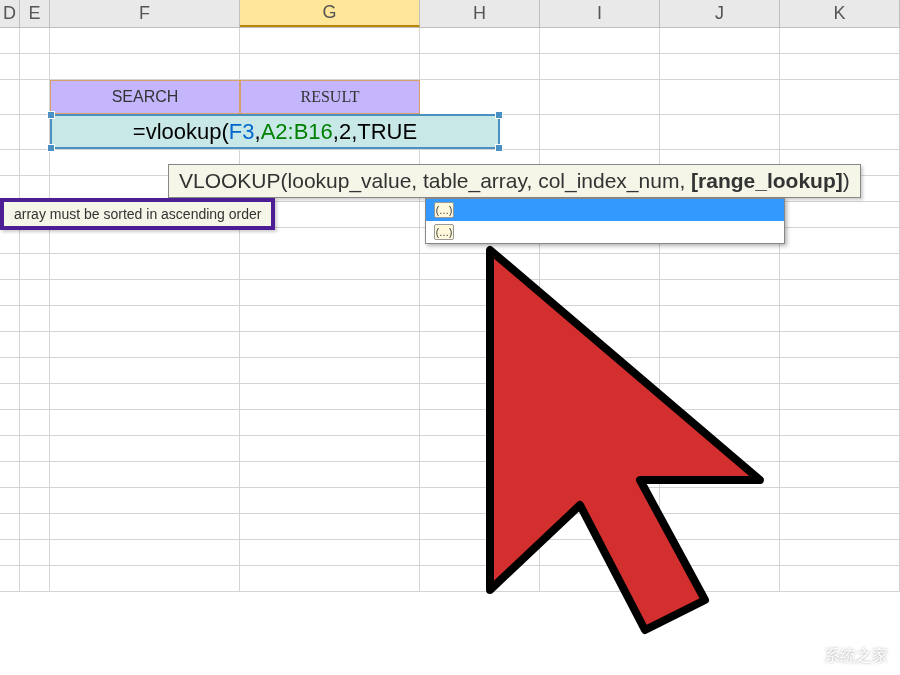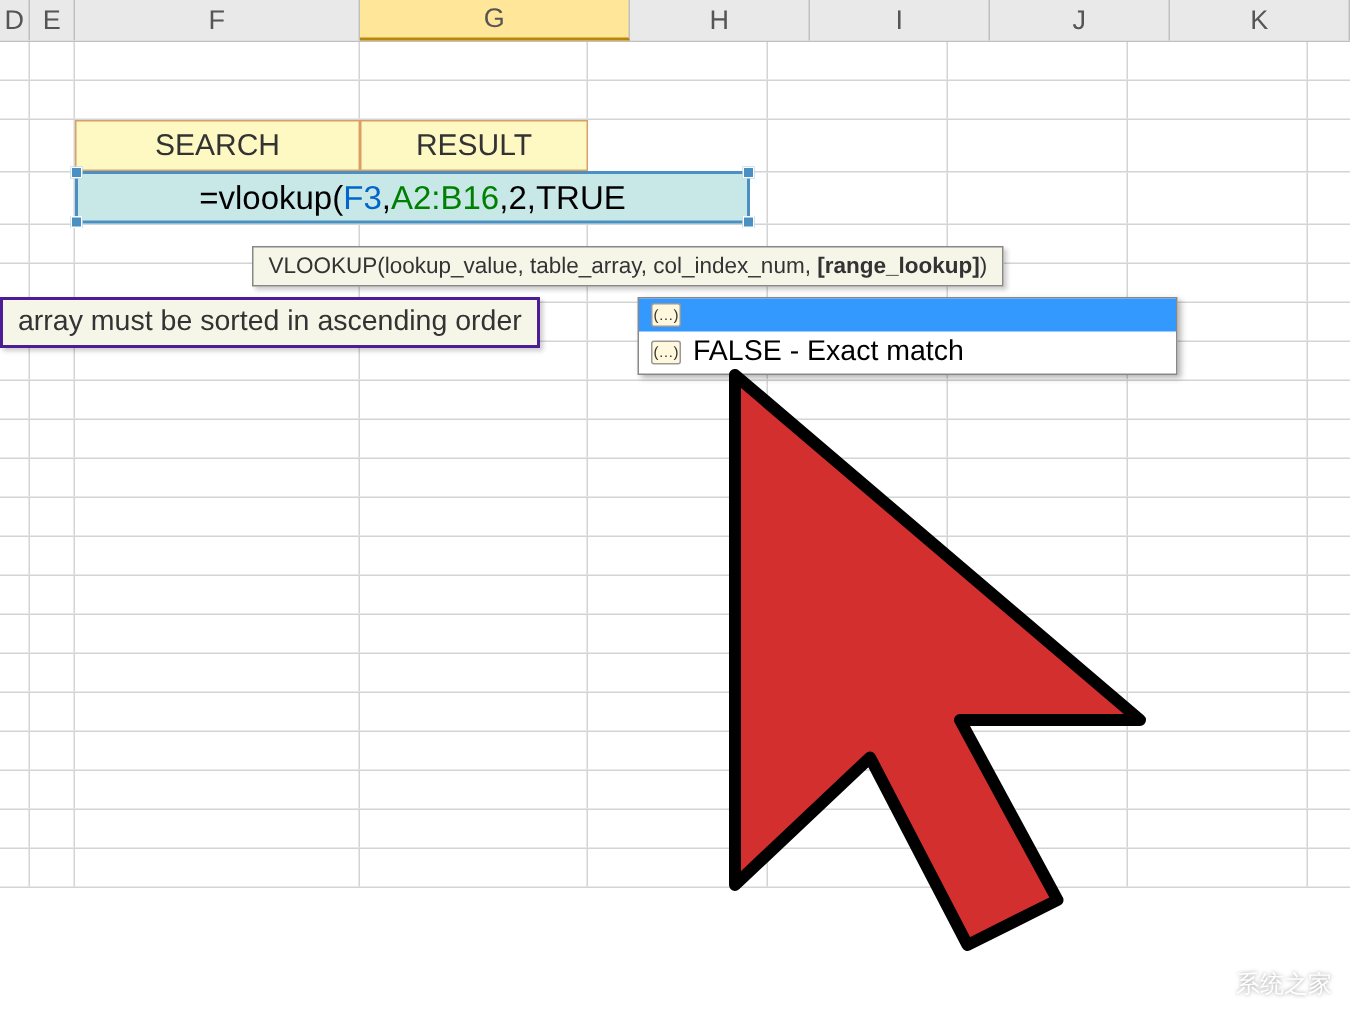--- a/index.html
+++ b/index.html
@@ -54,30 +54,30 @@
       border-right: 1px solid #d4d4d4;
       display: flex;
       align-items: center;
       justify-content: center;
       font-size: 18px;
       position: relative;
     }
     .cell-D { width: 20px; }
     .cell-E { width: 30px; }
     .cell-F { width: 190px; }
-    .cell-G { width: 152px; }
+    .cell-G { width: 180px; font-family: Liberation Serif, serif; }
     .cell-H { width: 120px; }
     .cell-I { width: 120px; }
     .cell-J { width: 120px; }
     .cell-K { width: 120px; }
     .header-cell {
-      background: #fef9c3;
+      background: #c4b5fd;
       border: 1px solid #d9a066;
       color: #333;
-      font-size: 20px;
+      font-size: 16px;
     }
     .formula-row {
       position: absolute;
       top: 114px;
       left: 50px;
       width: 450px;
       height: 35px;
       background: #c8e8e8;
       border: 2px solid #4a90c2;
       display: flex;
@@ -100,35 +100,35 @@
     .f-black { color: #000; }
     .f-blue { color: #0066cc; }
     .f-green { color: #008000; }
     .tooltip-syntax {
       position: absolute;
       top: 164px;
       left: 168px;
       background: #f5f5e8;
       border: 1px solid #888;
       padding: 4px 10px;
-      font-size: 15px;
+      font-size: 21px;
       font-family: Tahoma, sans-serif;
       color: #333;
       z-index: 6;
       box-shadow: 2px 2px 3px rgba(0,0,0,0.2);
     }
     .tooltip-syntax .bold { font-weight: bold; }
     .tooltip-hint {
       position: absolute;
       top: 198px;
       left: 0;
       background: #f5f5e8;
-      border: 2px solid #4c1d95;
+      border: 4px solid #4c1d95;
       padding: 4px 10px;
-      font-size: 19px;
+      font-size: 14px;
       color: #333;
       z-index: 6;
       box-shadow: 2px 2px 3px rgba(0,0,0,0.2);
     }
     .autocomplete {
       position: absolute;
       top: 198px;
       left: 425px;
       background: #fff;
       border: 1px solid #888;
@@ -430,21 +430,20 @@
 </div>
 
 <div class="tooltip-hint">array must be sorted in ascending order</div>
 
 <div class="autocomplete">
   <div class="ac-item selected">
     <span class="ac-icon">(…)</span>
   </div>
   <div class="ac-item">
     <span class="ac-icon">(…)</span>
-    <span>FALSE - Exact match</span>
   </div>
 </div>
 
 <div class="big-cursor">
   <svg width="370" height="420" viewBox="0 0 370 420">
     <path d="M 60 20 L 60 360 L 150 275 L 215 400 L 275 370 L 210 250 L 330 250 Z" fill="#d32f2f" stroke="#000" stroke-width="8" stroke-linejoin="round"></path>
   </svg>
 </div>
 
 <div class="watermark">

